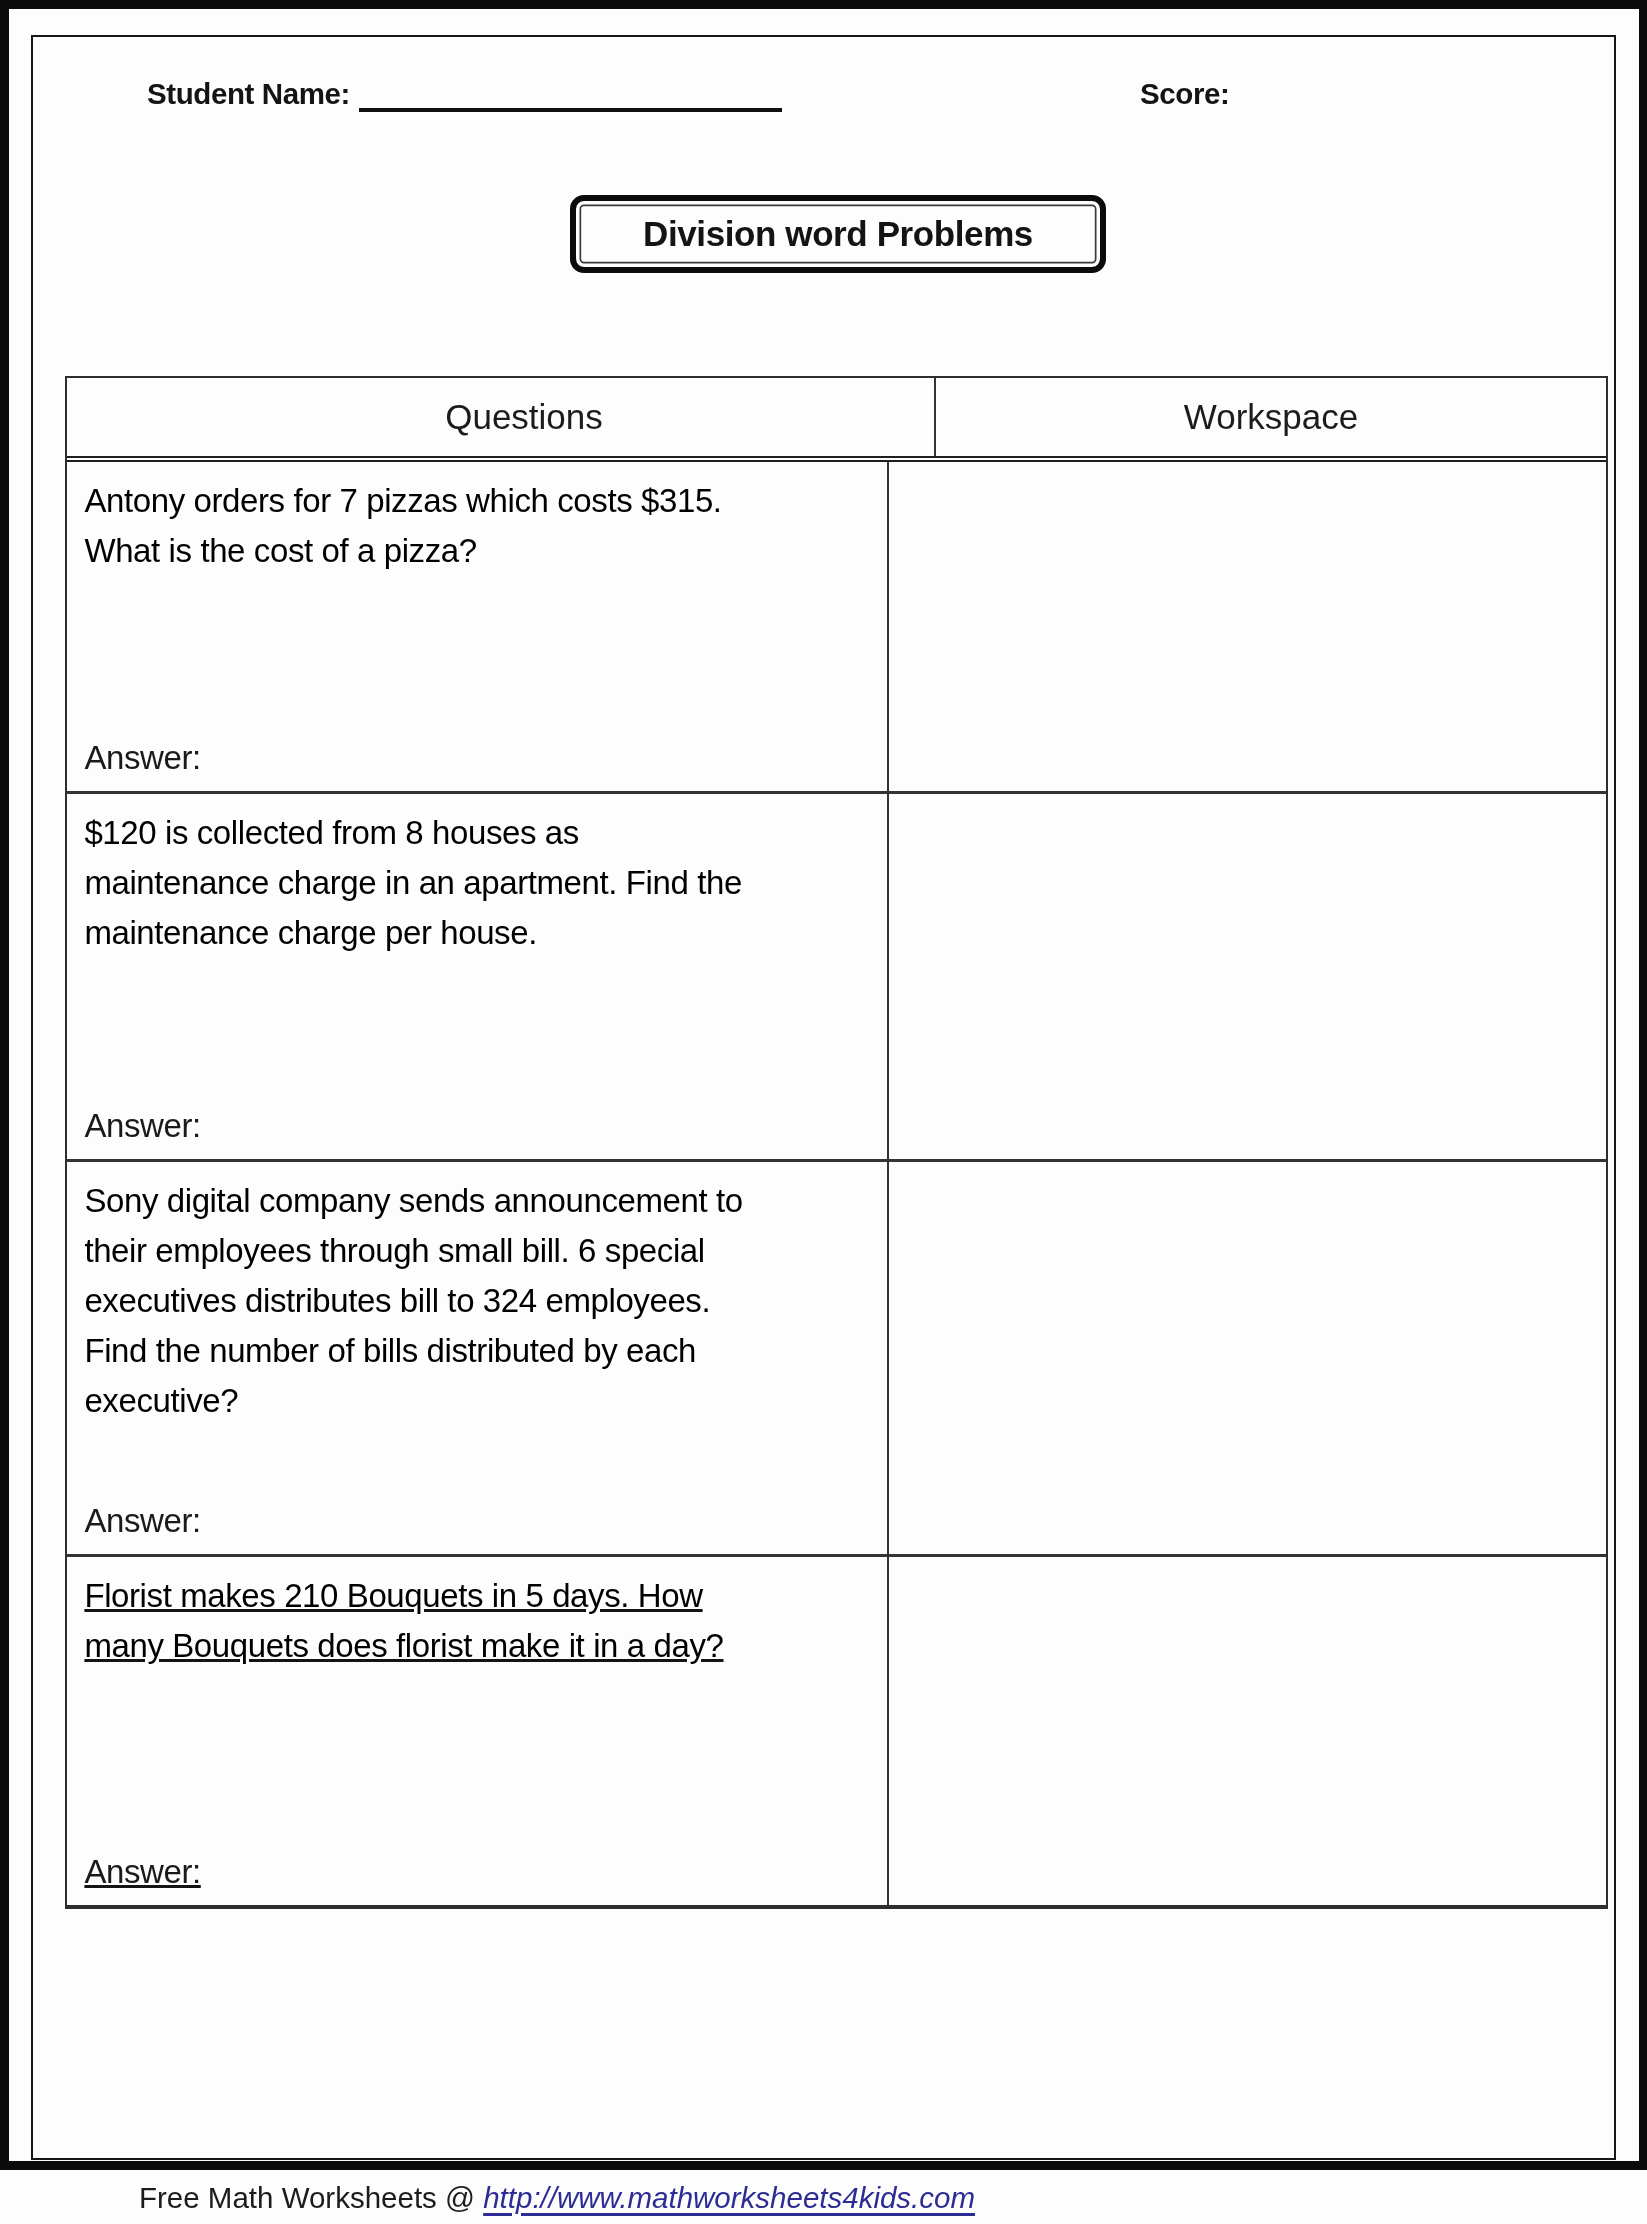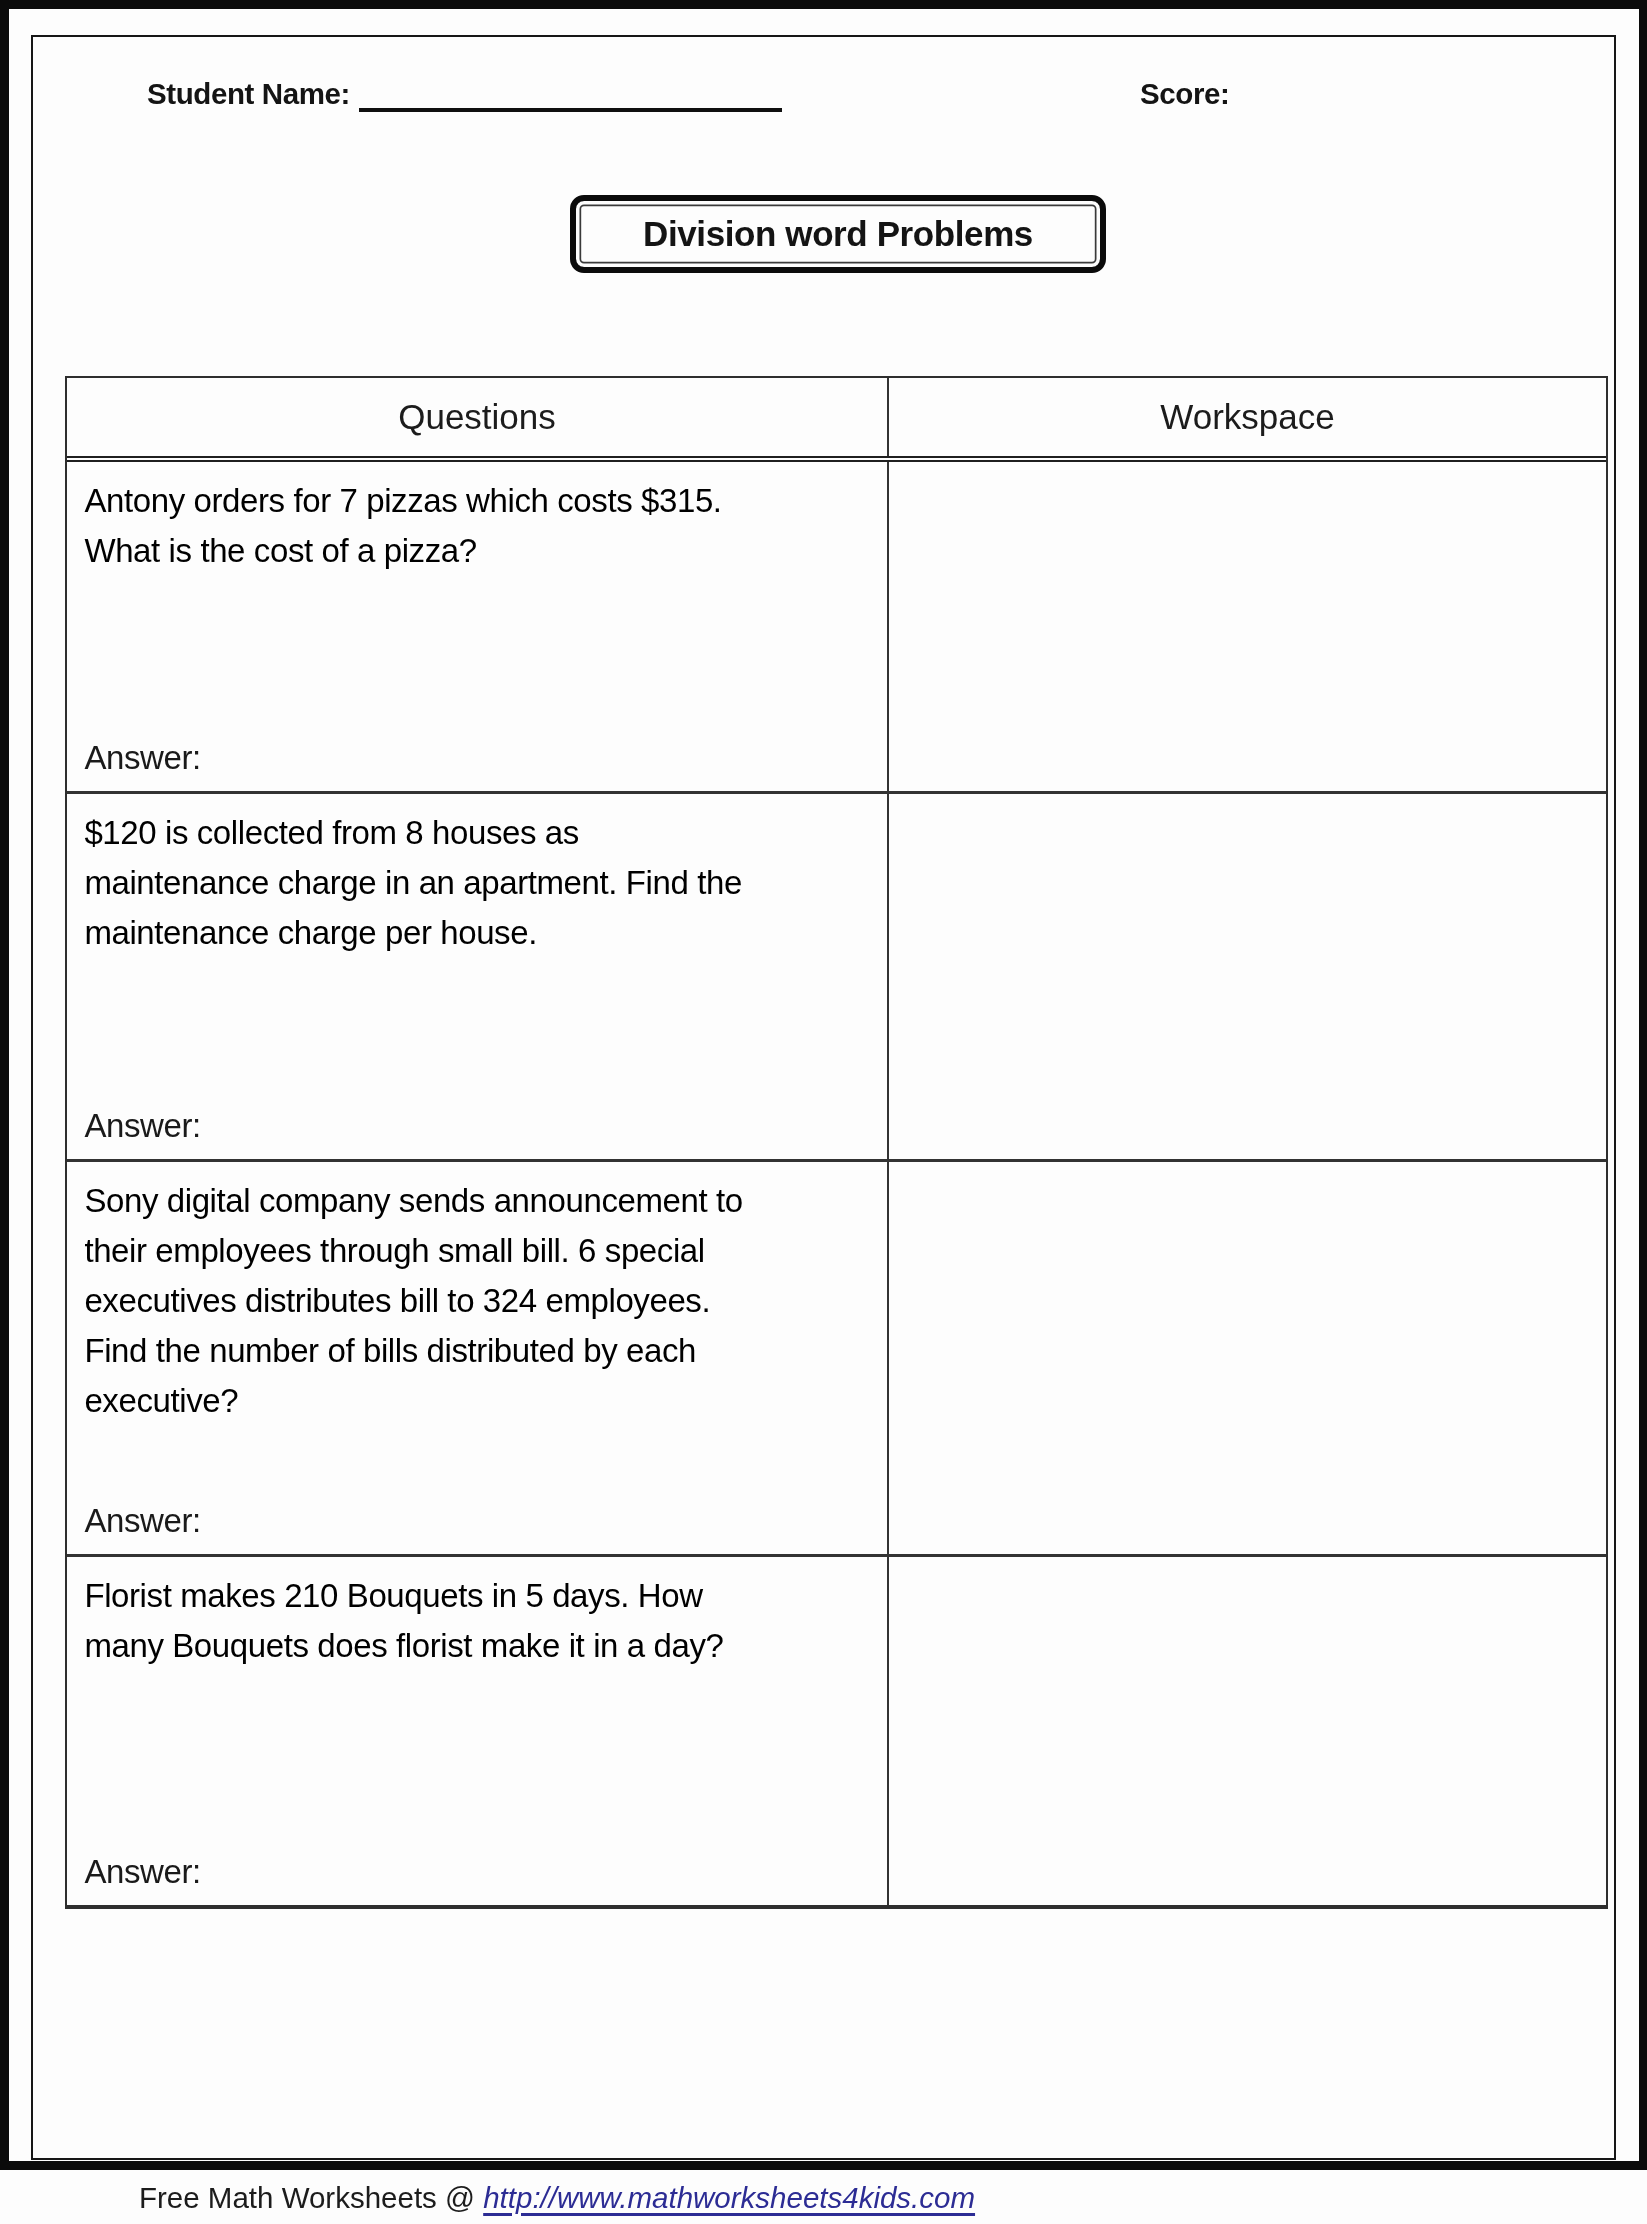--- a/index.html
+++ b/index.html
@@ -74,32 +74,33 @@
     left: 65px; top: 376px;
     width: 1543px;
     border: 2.6px solid #2e2e2e;
     border-bottom-width: 4.3px;
     background: #fdfdfd;
   }
   .thead {
     display: flex;
     height: 84px;
     border-bottom: 6px double #1f1f1f;
+    padding-left: 47px;
   }
   .th {
     display: flex;
     align-items: center;
     justify-content: center;
     font-size: 35px;
     color: #1c1c1c;
   }
   .th.q { width: 822px; border-right: 2.6px solid #333; }
   .th.w { flex: 1; }
   .trow { display: flex; border-bottom: 3.5px solid #333; }
-  .trow.last { border-bottom: none; }
+  .trow.last { border-bottom: none; text-decoration: underline; }
   .r1 { height: 332px; }
   .r2 { height: 368px; gap: 16px; }
   .r3 { height: 395px; }
   .r4 { height: 348px; }
   .td.q {
     width: 822px;
     border-right: 2.6px solid #333;
     display: flex;
     flex-direction: column;
     justify-content: space-between;

